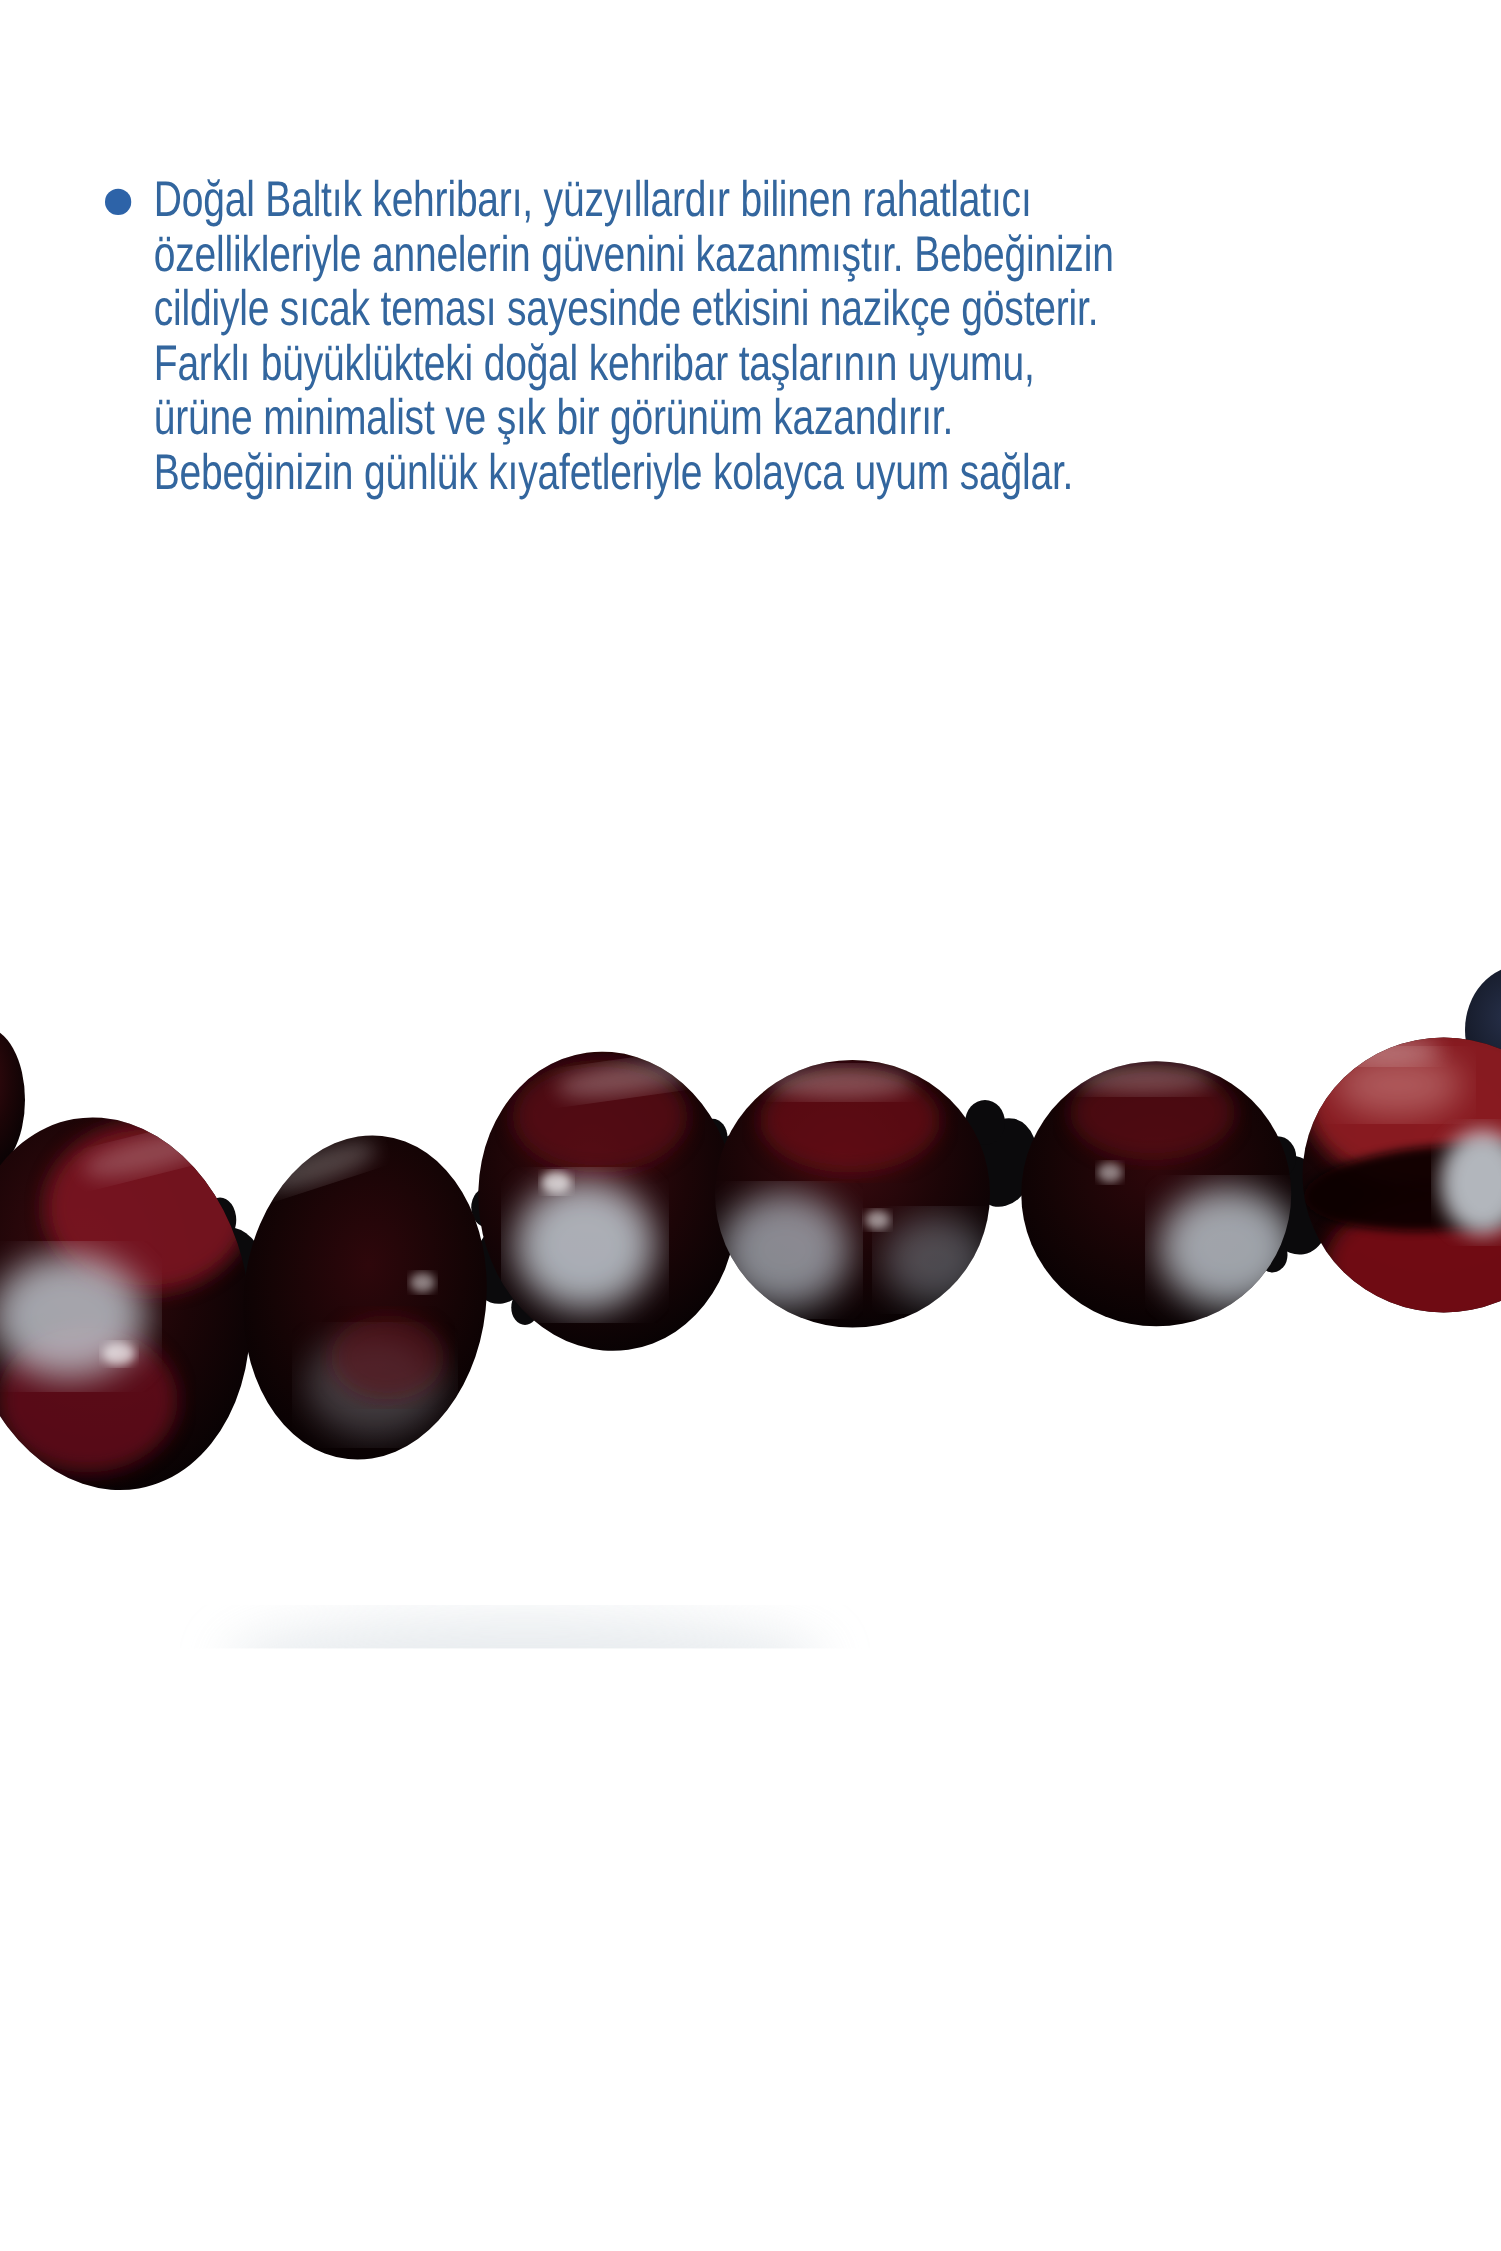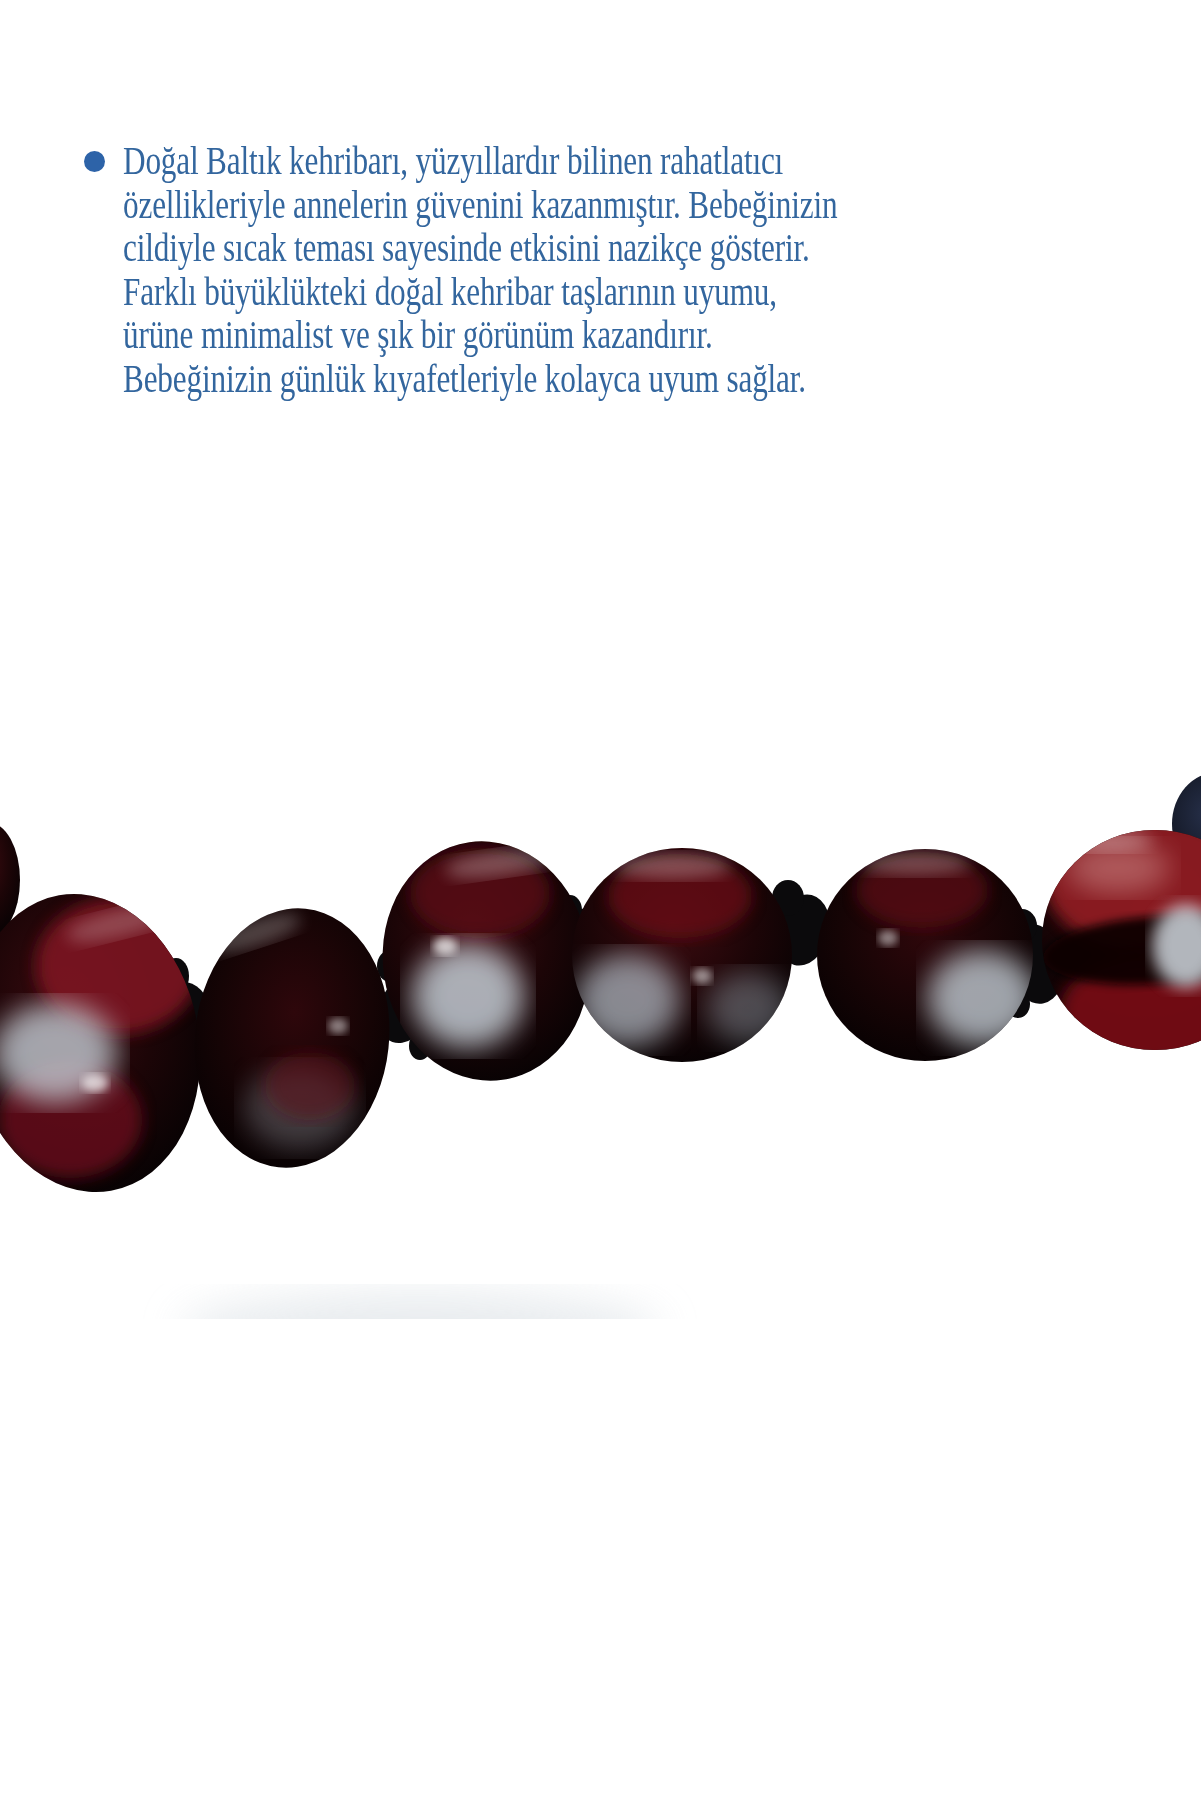--- a/index.html
+++ b/index.html
@@ -6,21 +6,21 @@
     margin: 0;
     padding: 0;
     background: #ffffff;
   }
   .page {
     position: relative;
     width: 1201px;
     height: 1319px;
     background: var(--page-bg, #ffffff);
     overflow: hidden;
-    font-family: Liberation Serif, serif;
+    font-family: Liberation Sans, sans-serif;
   }
   .bullet-item {
     position: absolute;
     top: 0;
     left: 0;
     width: 1201px;
   }
   .bullet-marker {
     position: absolute;
     left: 84px;

